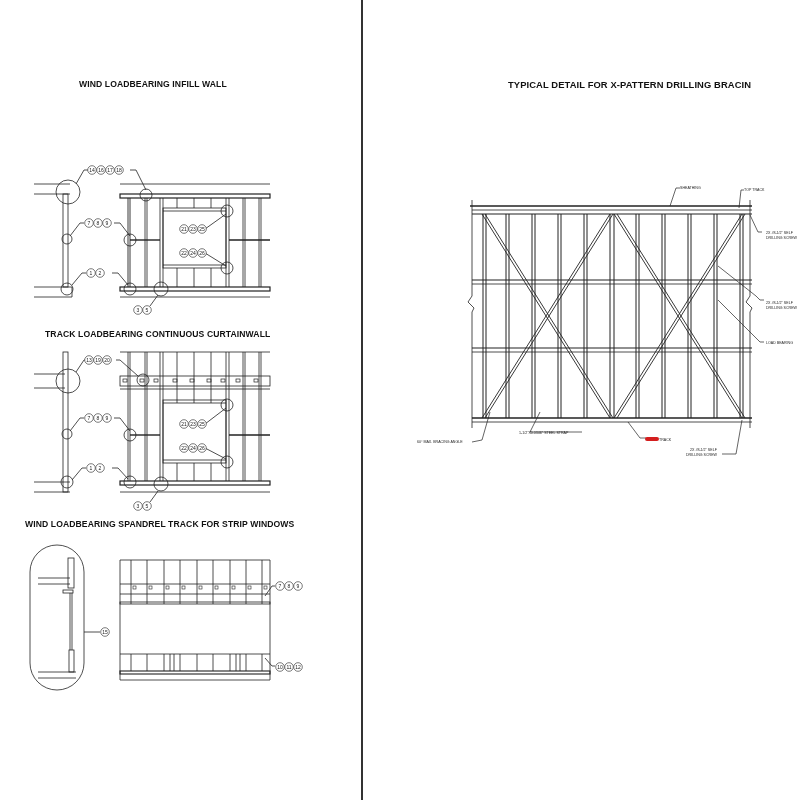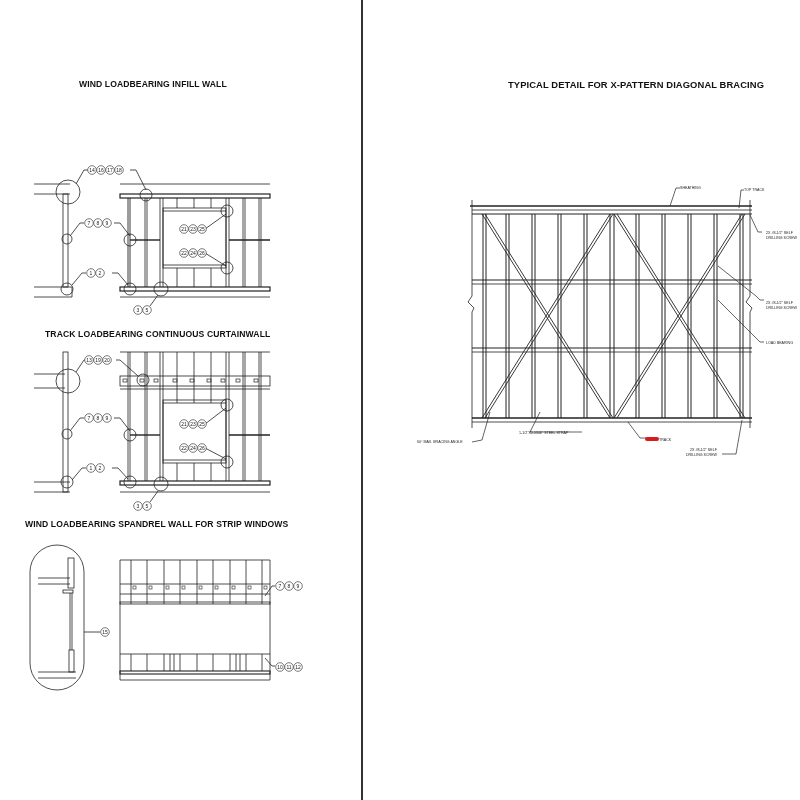--- a/index.html
+++ b/index.html
@@ -10,22 +10,22 @@
   .lbl{font-family:"Liberation Sans",sans-serif;font-size:3.6px;fill:#222;}
   .tag{font-family:"Liberation Sans",sans-serif;font-size:5px;fill:#222;text-anchor:middle;dominant-baseline:central;}
 </style>
 </head>
 <body>
 
 <div class="divider"></div>
 
 <div class="title" style="left:79px;top:79px;">WIND LOADBEARING INFILL WALL</div>
 <div class="title" style="left:45px;top:329px;">TRACK LOADBEARING CONTINUOUS CURTAINWALL</div>
-<div class="title" style="left:25px;top:519px;">WIND LOADBEARING SPANDREL WALL FOR STRIP WINDOWS</div>
-<div class="title" style="left:508px;top:79px;font-size:9.4px;">TYPICAL DETAIL FOR X-PATTERN DIAGONAL BRACING</div>
+<div class="title" style="left:25px;top:519px;">WIND LOADBEARING SPANDREL TRACK FOR STRIP WINDOWS</div>
+<div class="title" style="left:508px;top:79px;font-size:9.4px;">TYPICAL DETAIL FOR X-PATTERN DRILLING BRACIN</div>
 
 <svg width="800" height="800" viewBox="0 0 800 800">
   <g fill="none" stroke="#222" stroke-width="0.8">
 
   <g>
 
     <line x1="34" y1="184" x2="70" y2="184"></line>
         <line x1="34" y1="194" x2="70" y2="194"></line>
     <line x1="34" y1="287" x2="72" y2="287"></line>
         <line x1="34" y1="297" x2="72" y2="297"></line>

